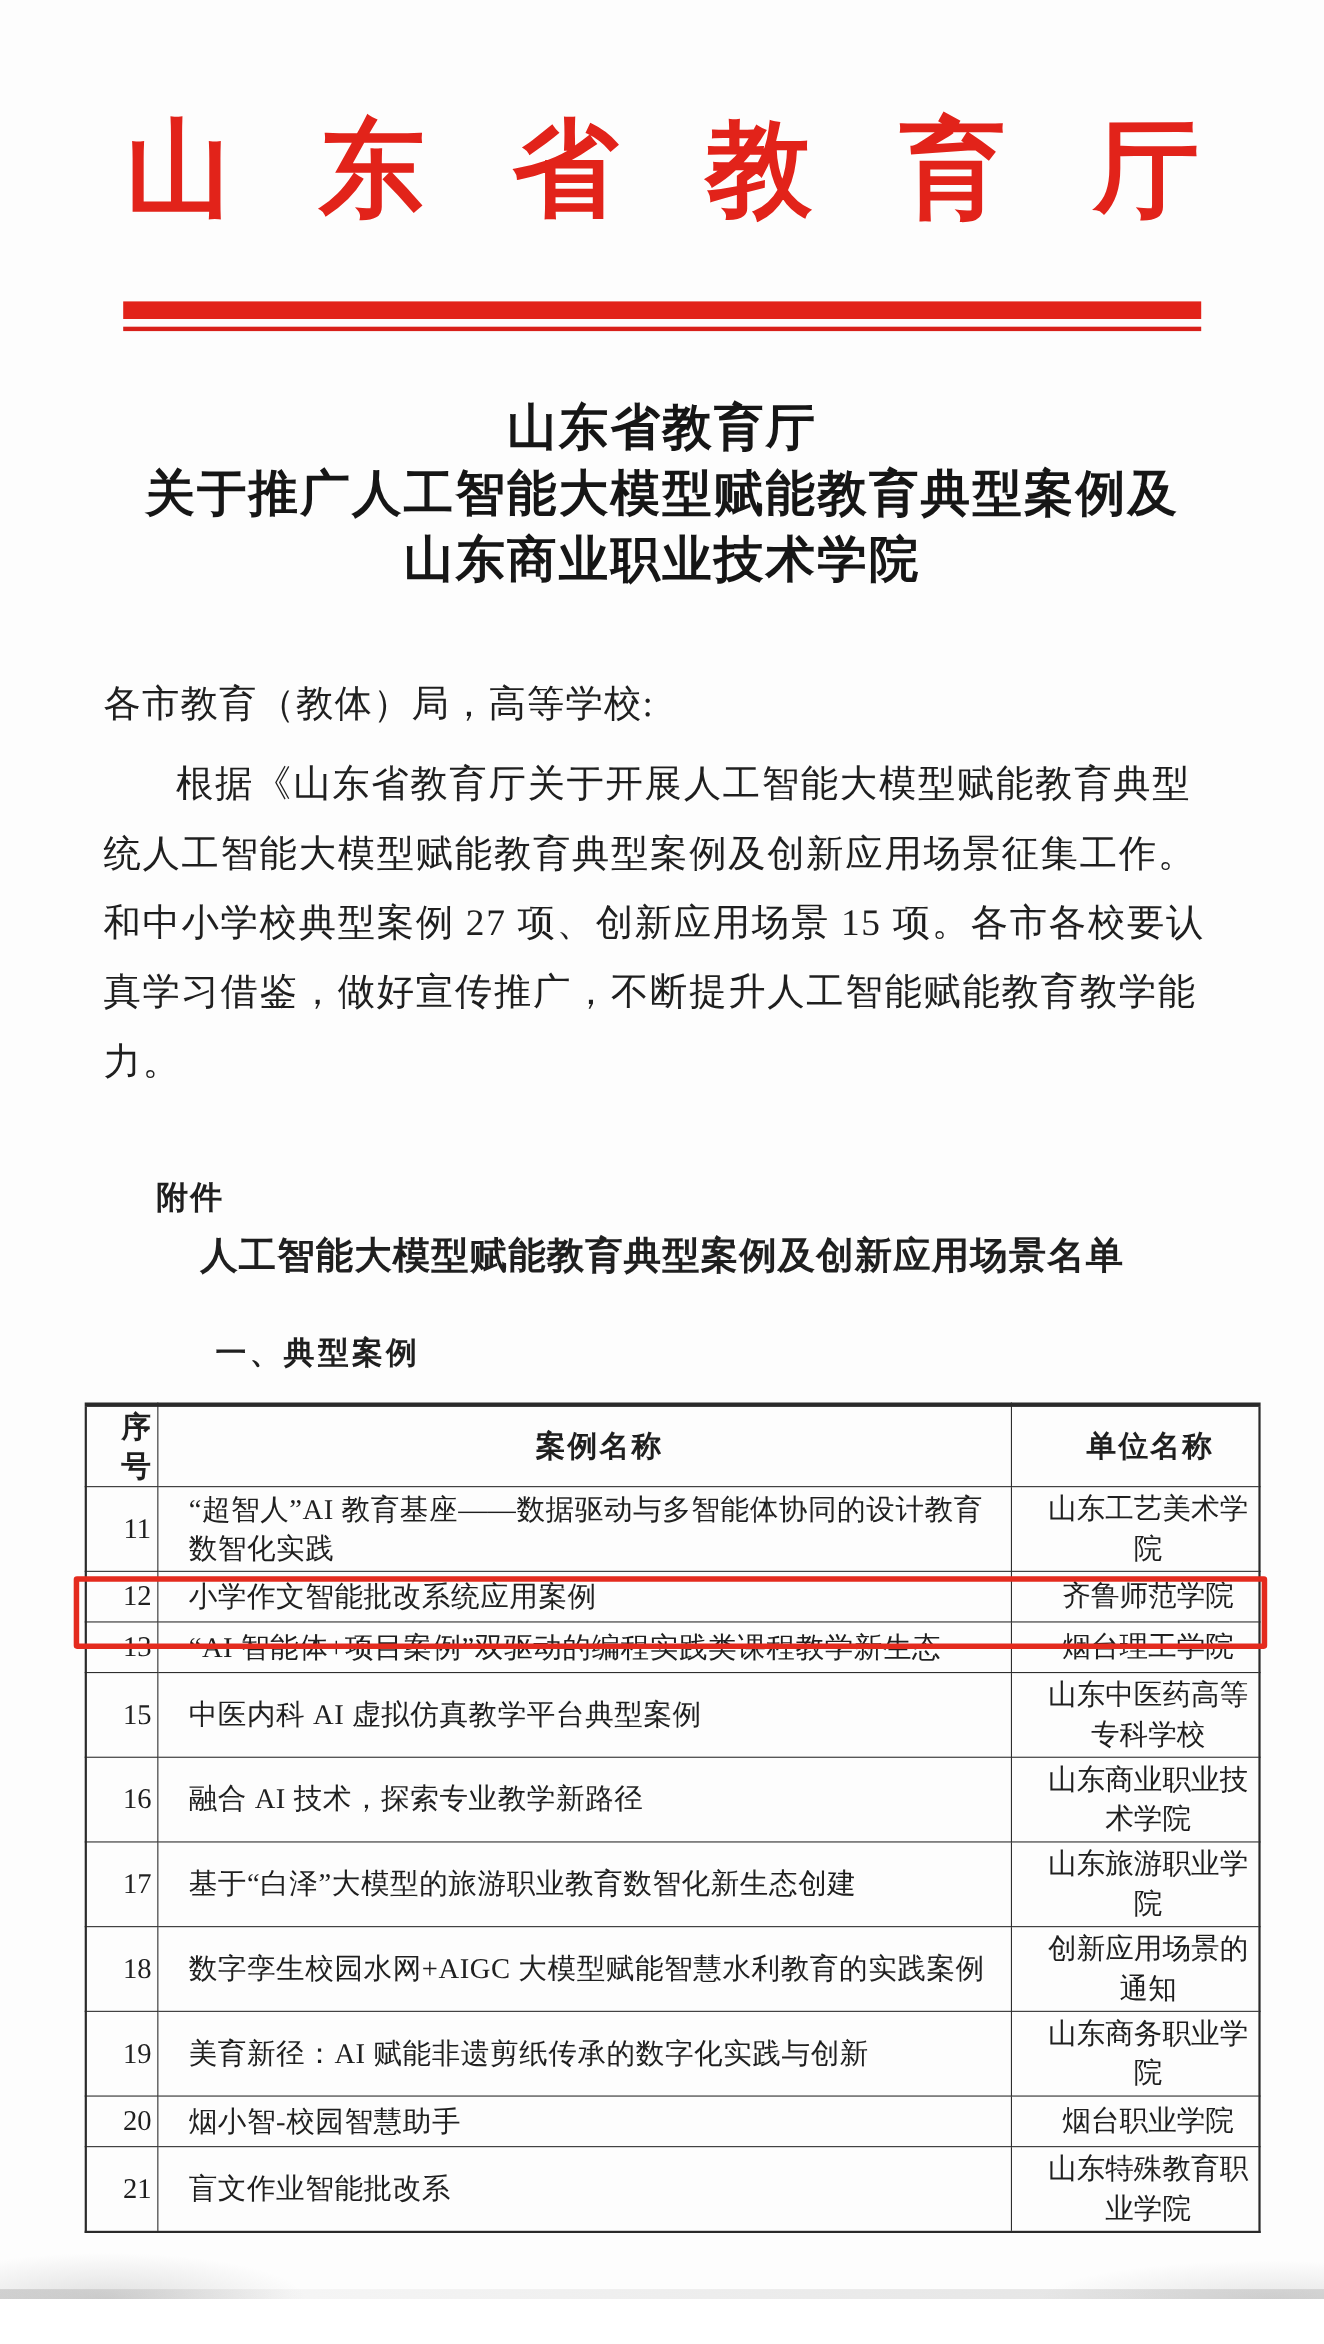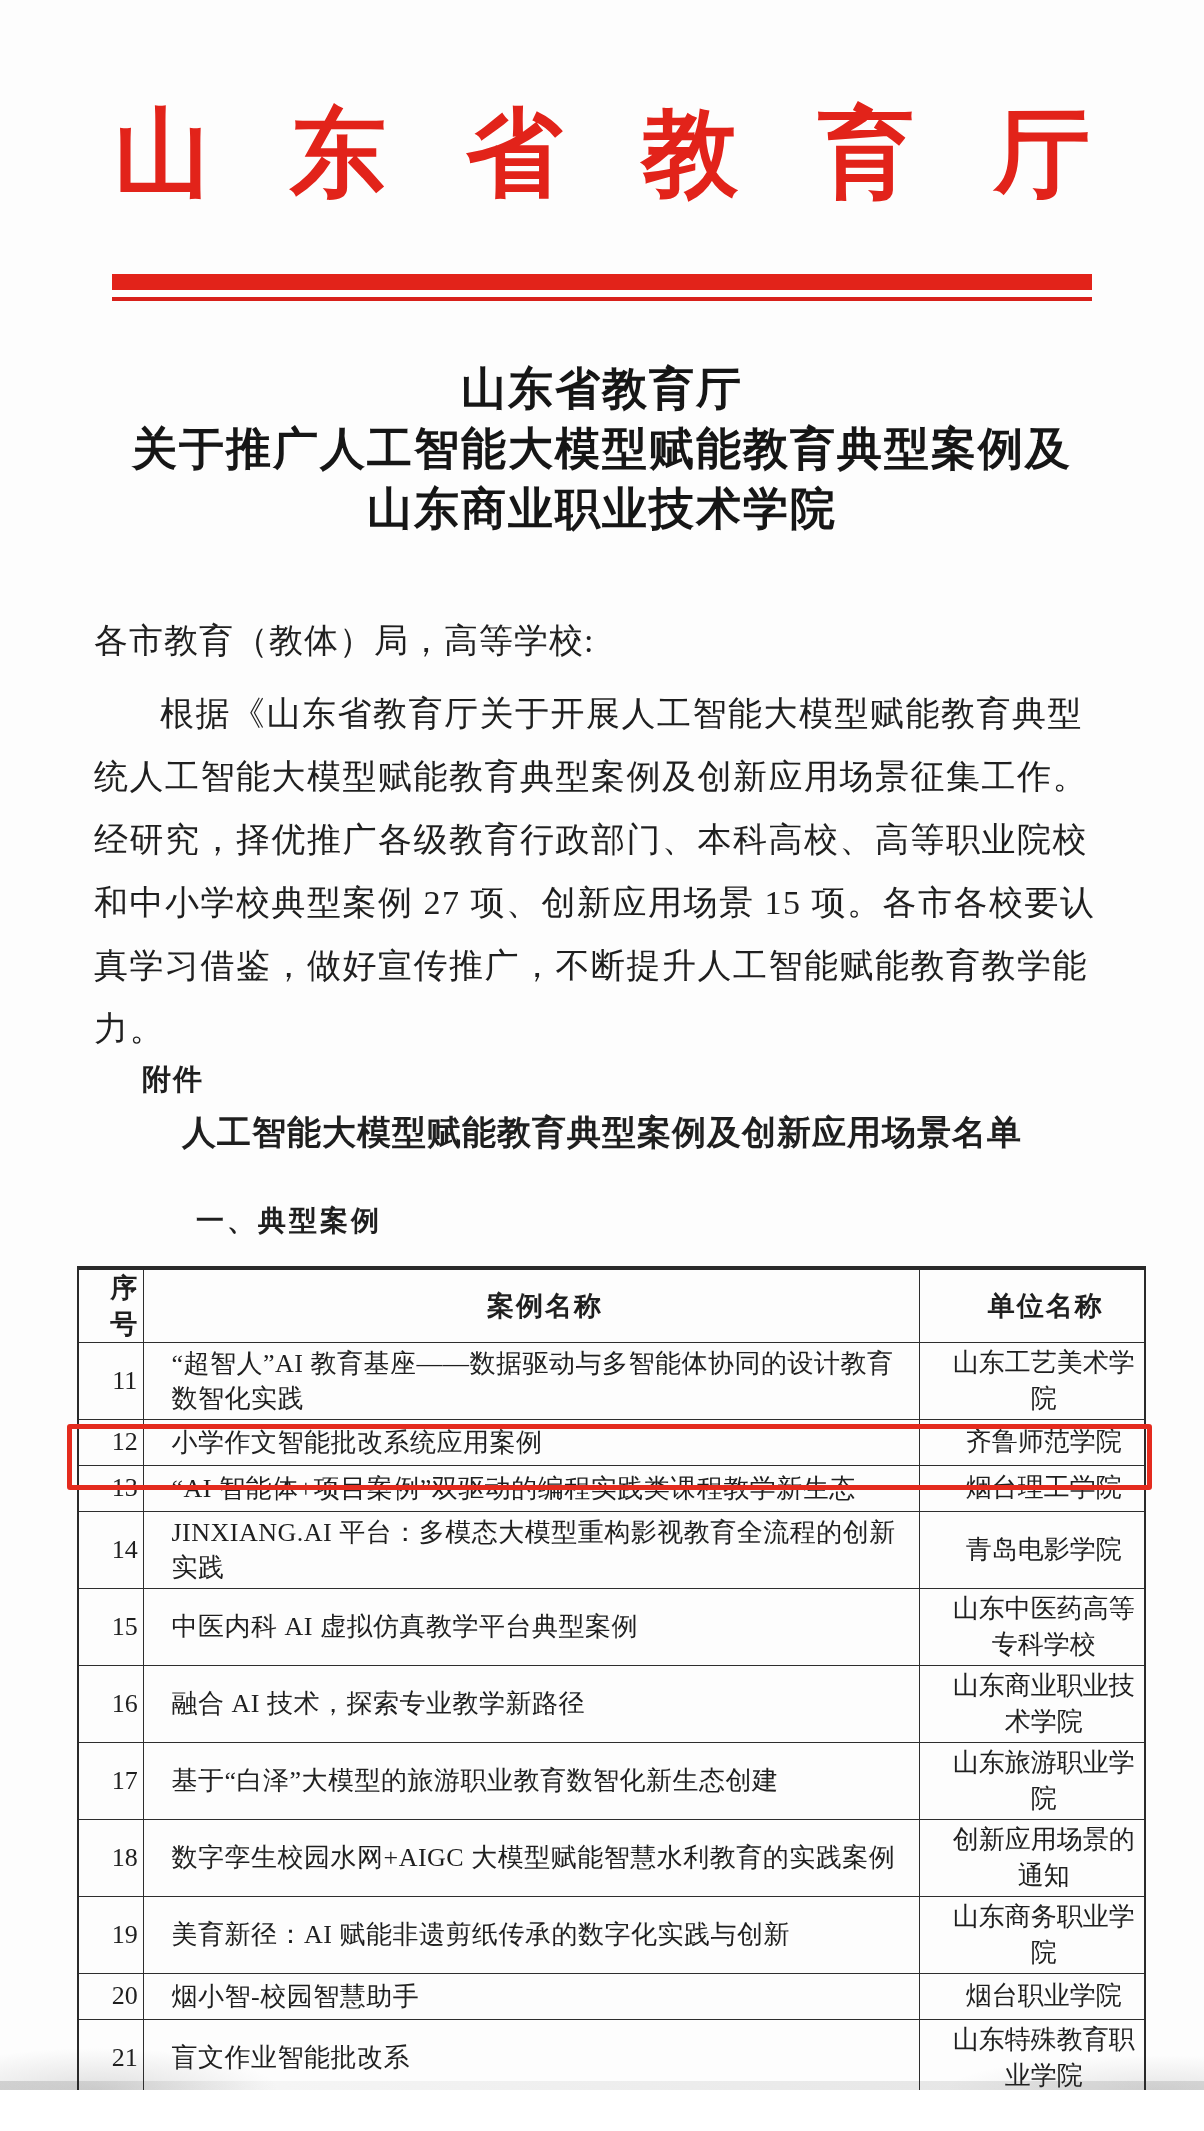--- a/index.html
+++ b/index.html
@@ -60,20 +60,21 @@
   .paragraph { margin-top: 10px; }
   .p-line {
     font-size: 34px;
     line-height: 63px;
     letter-spacing: 1.5px;
     white-space: nowrap;
   }
   .p-line.indent { text-indent: 66px; }
   
   .attachment-label {
+    margin-top: 72px;
     margin-left: 48px;
     font-size: 29px;
     font-weight: 700;
     letter-spacing: 2px;
   }
   .attachment-title {
     margin-top: 10px;
     text-align: center;
     font-size: 34px;
     font-weight: 700;
@@ -150,21 +151,20 @@
     <div>山东省教育厅</div>
     <div>关于推广人工智能大模型赋能教育典型案例及</div>
     <div>山东商业职业技术学院</div>
   </div>
 
   <div class="content">
     <div class="salutation">各市教育（教体）局，高等学校:</div>
     <div class="paragraph">
       <div class="p-line indent">根据《山东省教育厅关于开展人工智能大模型赋能教育典型</div>
       <div class="p-line">统人工智能大模型赋能教育典型案例及创新应用场景征集工作。</div>
-      <div class="p-line">经研究，择优推广各级教育行政部门、本科高校、高等职业院校</div>
       <div class="p-line">和中小学校典型案例 27 项、创新应用场景 15 项。各市各校要认</div>
       <div class="p-line">真学习借鉴，做好宣传推广，不断提升人工智能赋能教育教学能</div>
       <div class="p-line">力。</div>
     </div>
 
     <div class="attachment-label">附件</div>
     <div class="attachment-title">人工智能大模型赋能教育典型案例及创新应用场景名单</div>
     <div class="section-heading">一、典型案例</div>
   </div>
 
@@ -190,25 +190,20 @@
         <td class="c-no">12</td>
         <td class="c-case">小学作文智能批改系统应用案例</td>
         <td class="c-org">齐鲁师范学院</td>
       </tr>
       <tr class="t-row">
         <td class="c-no">13</td>
         <td class="c-case">“AI 智能体+项目案例”双驱动的编程实践类课程教学新生态</td>
         <td class="c-org">烟台理工学院</td>
       </tr>
       <tr class="t-row">
-        <td class="c-no">14</td>
-        <td class="c-case">JINXIANG.AI 平台：多模态大模型重构影视教育全流程的创新实践</td>
-        <td class="c-org">青岛电影学院</td>
-      </tr>
-      <tr class="t-row">
         <td class="c-no">15</td>
         <td class="c-case">中医内科 AI 虚拟仿真教学平台典型案例</td>
         <td class="c-org">山东中医药高等
 专科学校</td>
       </tr>
       <tr class="t-row">
         <td class="c-no">16</td>
         <td class="c-case">融合 AI 技术，探索专业教学新路径</td>
         <td class="c-org">山东商业职业技术学院</td>
       </tr>

